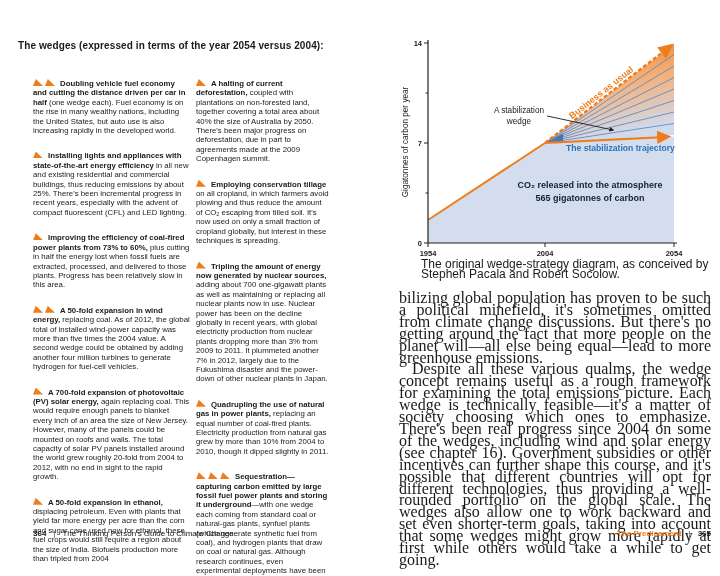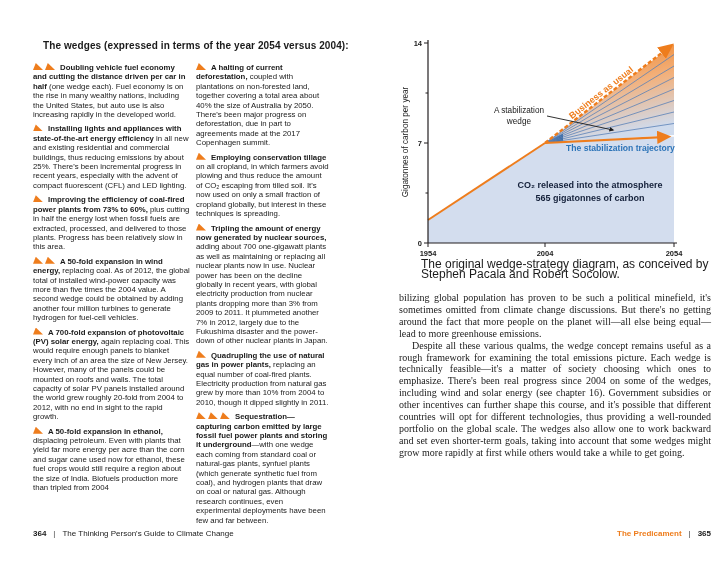--- a/index.html
+++ b/index.html
@@ -1,40 +1,40 @@
 <!DOCTYPE html>
 <html><head>
 <meta charset="utf-8">
 <style>
   html,body{margin:0;padding:0;background:#ffffff;}
   .spread{position:relative;width:720px;height:576px;background:#fff;overflow:hidden;
           font-family:"Liberation Sans","DejaVu Sans",sans-serif;color:#1a1a1a;}
   
-  .heading{position:absolute;left:43px;top:40px;width:340px;font-size:10px;font-weight:bold;letter-spacing:.1px;}
+  .heading{position:absolute;left:18px;top:40px;width:340px;font-size:10px;font-weight:bold;letter-spacing:.1px;}
   .col{position:absolute;top:63px;font-size:7.8px;line-height:9.4px;text-align:left;}
   .col1{left:33px;width:157px;}
   .col2{left:196px;width:133px;}
-  .wedge-para{margin:0 0 5px 0;}
+  .wedge-para{margin:16px 0 5px 0;}
   .tris{display:inline-block;margin-right:3px;}
   .tri{display:inline-block;width:10px;height:7px;margin-right:2px;background:#ee7d1d;
        clip-path:polygon(28% 0,100% 100%,0 100%);}
   .lead{font-weight:bold;}
   
   .footer{position:absolute;top:529px;font-size:8px;}
   .footer-left{left:33px;}
   .footer-right{left:399px;width:312px;text-align:right;}
   .pagenum{font-weight:bold;margin-top:44px;}
   .fsep{color:#444;padding:0 7px;font-weight:300;}
   .chapter{color:#ee7d1d;font-weight:bold;}
   
   .chart-svg{position:absolute;left:396px;top:34px;}
   .caption{position:absolute;left:421px;top:259px;width:316px;font-size:12px;line-height:10px;}
   .bodytext{position:absolute;left:399px;top:292px;width:312px;
             font-family:"Liberation Serif","DejaVu Serif",serif;
-            font-size:10px;line-height:11.9px;text-align:justify;}
+            font-size:16px;line-height:11.9px;text-align:justify;}
   .bodytext p{margin:0;}
   .bodytext p.indent{text-indent:13px;}
   
   .ax-num{font-size:7.5px;font-weight:600;fill:#1a1a1a;}
   .ylab{font-size:8.2px;fill:#1a1a1a;}
   .bau-lab{font-size:9px;font-weight:bold;fill:#ee7d1d;}
   .stab-lab{font-size:8.6px;font-weight:bold;fill:#2d74b8;}
   .ann{font-size:8.2px;fill:#1a1a1a;}
   .co2{font-size:9px;font-weight:600;fill:#14203a;}
 </style>
@@ -57,21 +57,21 @@
         <p class="wedge-para"><span class="tris"><span class="tri"></span><span class="tri"></span></span><b class="lead">A 50-fold expansion in wind energy,</b><span> replacing coal. As of 2012, the global total of installed wind-power capacity was more than five times the 2004 value. A second wedge could be obtained by adding another four million turbines to generate hydrogen for fuel-cell vehicles.</span></p>
 
         <p class="wedge-para"><span class="tris"><span class="tri"></span></span><b class="lead">A 700-fold expansion of photovoltaic (PV) solar energy,</b><span> again replacing coal. This would require enough panels to blanket every inch of an area the size of New Jersey. However, many of the panels could be mounted on roofs and walls. The total capacity of solar PV panels installed around the world grew roughly 20-fold from 2004 to 2012, with no end in sight to the rapid growth.</span></p>
 
         <p class="wedge-para"><span class="tris"><span class="tri"></span></span><b class="lead">A 50-fold expansion in ethanol,</b><span> displacing petroleum. Even with plants that yield far more energy per acre than the corn and sugar cane used now for ethanol, these fuel crops would still require a region about the size of India. Biofuels production more than tripled from 2004</span></p>
       </div>
 
     <div class="col col2">
 
 
-        <p class="wedge-para"><span class="tris"><span class="tri"></span></span><b class="lead">A halting of current deforestation,</b><span> coupled with plantations on non-forested land, together covering a total area about 40% the size of Australia by 2050. There's been major progress on deforestation, due in part to agreements made at the 2017 Copenhagen summit.</span></p>
+        <p class="wedge-para"><span class="tris"><span class="tri"></span></span><b class="lead">A halting of current deforestation,</b><span> coupled with plantations on non-forested land, together covering a total area about 40% the size of Australia by 2050. There's been major progress on deforestation, due in part to agreements made at the 2009 Copenhagen summit.</span></p>
 
         <p class="wedge-para"><span class="tris"><span class="tri"></span></span><b class="lead">Employing conservation tillage</b><span> on all cropland, in which farmers avoid plowing and thus reduce the amount of CO₂ escaping from tilled soil. It's now used on only a small fraction of cropland globally, but interest in these techniques is spreading.</span></p>
 
         <p class="wedge-para"><span class="tris"><span class="tri"></span></span><b class="lead">Tripling the amount of energy now generated by nuclear sources,</b><span> adding about 700 one-gigawatt plants as well as maintaining or replacing all nuclear plants now in use. Nuclear power has been on the decline globally in recent years, with global electricity production from nuclear plants dropping more than 3% from 2009 to 2011. It plummeted another 7% in 2012, largely due to the Fukushima disaster and the power-down of other nuclear plants in Japan.</span></p>
 
         <p class="wedge-para"><span class="tris"><span class="tri"></span></span><b class="lead">Quadrupling the use of natural gas in power plants,</b><span> replacing an equal number of coal-fired plants. Electricity production from natural gas grew by more than 10% from 2004 to 2010, though it dipped slightly in 2011.</span></p>
 
         <p class="wedge-para"><span class="tris"><span class="tri"></span><span class="tri"></span><span class="tri"></span></span><b class="lead">Sequestration—capturing carbon emitted by large fossil fuel power plants and storing it underground</b><span>—with one wedge each coming from standard coal or natural-gas plants, synfuel plants (which generate synthetic fuel from coal), and hydrogen plants that draw on coal or natural gas. Although research continues, even experimental deployments have been few and far between.</span></p>
       </div>
 

